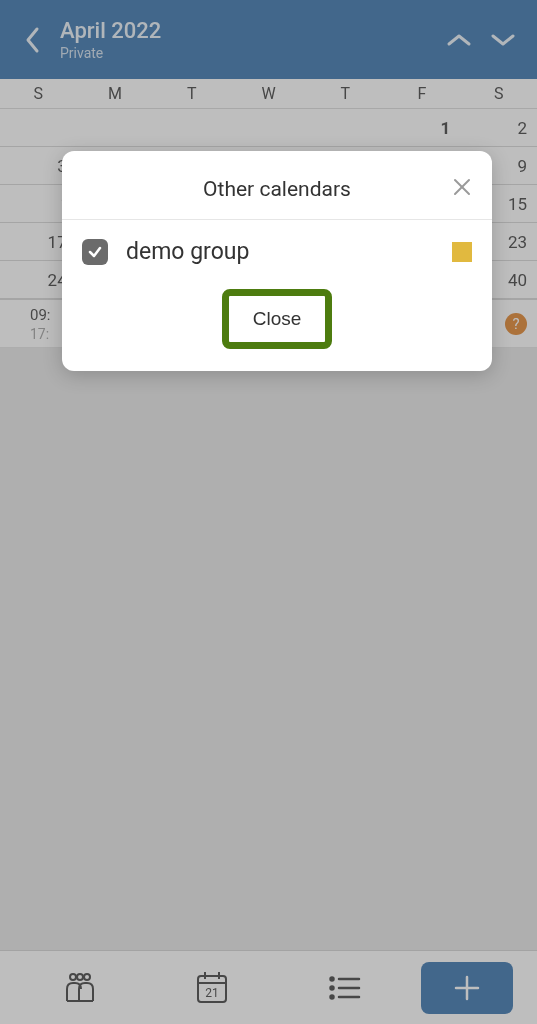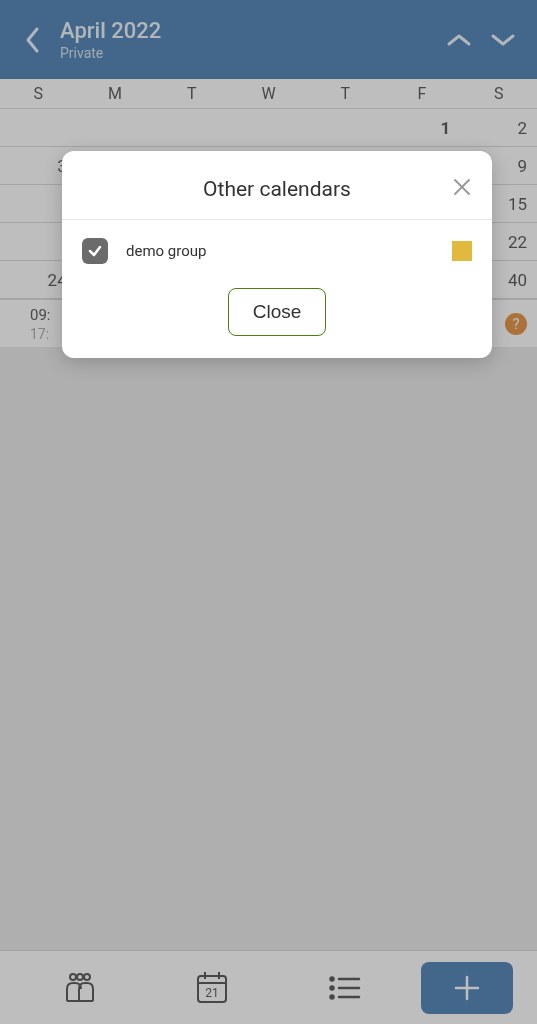--- a/index.html
+++ b/index.html
@@ -43,24 +43,24 @@
   .fab { width:92px; height:52px; background:#2a6aa8; border-radius:8px; display:flex; align-items:center; justify-content:center; margin-left:auto; }
 
   
   .overlay { position:absolute; inset:0; background:rgba(100,100,100,0.42); }
   .modal { position:absolute; left:54px; top:151px; width:430px; background:#fff; border-radius:12px; box-shadow:0 4px 20px rgba(0,0,0,0.2); padding-bottom:22px;margin-left:8px; }
   .modal-header { position:relative; text-align:center; padding:26px 0 18px; border-bottom:1px solid #e6e6e6; }
   .modal-title { font-size:21px; color:#333; }
   .modal-close { position:absolute; right:16px; top:22px; width:28px; height:28px; display:flex; align-items:center; justify-content:center; }
   .modal-row { display:flex; align-items:center; padding:18px 20px 24px; }
   .chk { width:26px; height:26px; border-radius:6px; background:#6b6b6b; display:flex; align-items:center; justify-content:center; }
-  .modal-row .lbl { flex:1; padding-left:18px; font-size:15px; color:#333; }
+  .modal-row .lbl { flex:1; padding-left:18px; font-size:23px; color:#333; }
   .swatch { width:20px; height:20px; background:#e1b93f; }
   .modal-btn-row { display:flex; justify-content:center; }
-  .modal-btn { border:1px solid #4d7c0f; border-radius:8px; padding:12px 24px; font-size:19px; color:#333; background:#fff; }
+  .modal-btn { border:7px solid #4d7c0f; border-radius:8px; padding:12px 24px; font-size:19px; color:#333; background:#fff; }
 
   
   .stack { position:absolute; inset:0; display:flex; flex-direction:column;border-radius:27px; }
 </style>
 </head>
 <body>
 
 <div class="app">
   <div class="stack">
     <div class="header">
@@ -122,20 +122,21 @@
           <div class="day">14</div>
           <div class="day">15</div>
         </div>
         <div class="week">
           <div class="day">17</div>
           <div class="day">18</div>
           <div class="day">19</div>
           <div class="day">20</div>
           <div class="day">21</div>
           <div class="day">22</div>
+          <div class="day">23</div>
         </div>
         <div class="week">
           <div class="day">24</div>
           <div class="day">25</div>
           <div class="day">26</div>
           <div class="day">27</div>
           <div class="day">28</div>
           <div class="day">29</div>
           <div class="day">40</div>
         </div>

